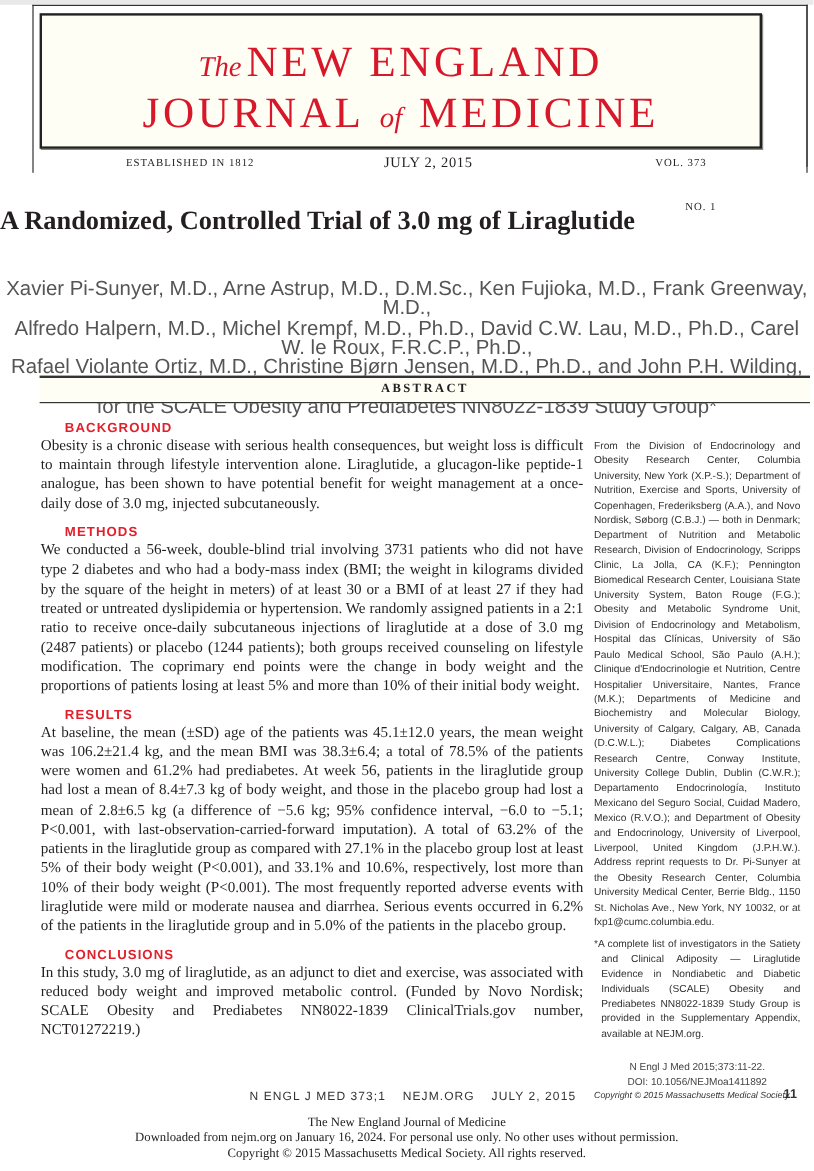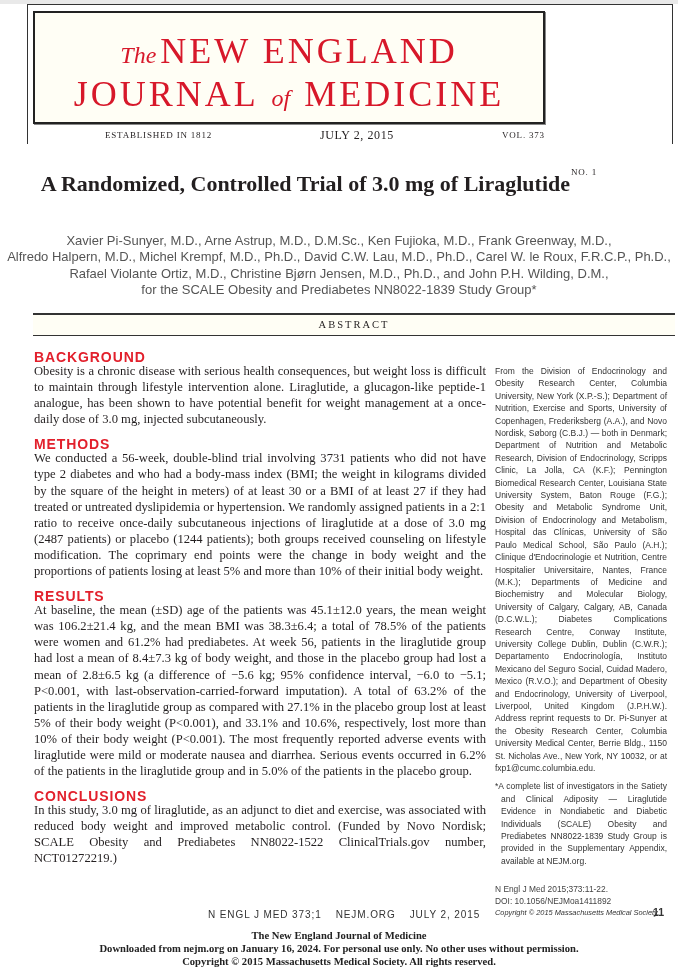--- a/index.html
+++ b/index.html
@@ -7,87 +7,87 @@
   body { position: relative; font-family: "Liberation Serif", "DejaVu Serif", serif; color: #231f20; }
 
   .top-strip { position: absolute; left: 0; top: 0; width: 678px; height: 4px; background: #e9e9e9; }
 
   
   .frame-outer {
     position: absolute; left: 27px; top: 4px; width: 646px; height: 140px;
     border-left: 1px solid #333; border-right: 1px solid #333; border-top: 1px solid #333;
   }
   .masthead {
-    position: absolute; left: 33px; top: 11px; width: 512px; height: 113px;
+    position: absolute; left: 33px; top: 11px; width: 602px; height: 113px;
     background: #fffef5; border: 2px solid #222;
     box-shadow: 1px 1px 0 #888;
   }
   .mast-line1, .mast-line2 {
     position: absolute; left: 0; width: 100%; text-align: center;
     color: #d7182a; font-family: "Liberation Serif", "DejaVu Serif", serif;
     letter-spacing: 3px; white-space: nowrap;
   }
   .mast-line1 { top: 17px; font-size: 36px; }
   .mast-line2 { top: 60px; font-size: 36px; }
   .mast-the { font-style: italic; font-size: 24px; letter-spacing: 0; margin-right: 4px; }
   .mast-of { font-style: italic; font-size: 24px; letter-spacing: 0; margin: 0 2px; }
 
   .subrow { position: absolute; top: 130px; font-size: 9px; letter-spacing: 0.8px; text-transform: uppercase; }
   .established { left: 105px; }
   .issue-date { left: 320px; font-size: 12px; top: 128px; letter-spacing: 0.6px; }
-  .volume { left: 502px; }
+  .volume { left: 546px; }
   .number { left: 571px; margin-top: 37px; }
 
   .title {
-    position: absolute; top: 170px; left: 0; width: 570px; text-align: right;
+    position: absolute; top: 170px; left: 0; width: 570px; text-align: left;
     font-size: 22px; line-height: 27px; color: #231f20;
   }
   .authors {
     position: absolute; top: 233px; left: 0; width: 678px; text-align: center;
-    font-family: "Liberation Sans", "DejaVu Sans", sans-serif; font-size: 13px; line-height: 16.3px; color: #555;
+    font-family: "Liberation Sans", "DejaVu Sans", sans-serif; font-size: 17px; line-height: 16.3px; color: #555;
   }
 
   .abstract-bar {
     position: absolute; left: 33px; top: 313px; width: 642px; height: 23px;
     background: #fffef5; border-top: 2px solid #333; border-bottom: 1.5px solid #333;
-    text-align: center; font-size: 10.5px; letter-spacing: 2px; line-height: 20px; font-weight: normal;
+    text-align: center; font-size: 10.5px; letter-spacing: 2px; line-height: 20px; font-weight: bold;
   }
 
   .main-col {
     position: absolute; left: 34px; top: 351px; width: 452px;
     font-size: 12.6px; line-height: 16.1px; text-align: justify; color: #231f20;
   }
   .section-head {
     font-family: "Liberation Sans", "DejaVu Sans", sans-serif; font-weight: bold;
-    color: #e2202c; font-size: 14px; letter-spacing: 0.9px; line-height: 12px;
+    color: #e2202c; font-size: 11px; letter-spacing: 0.9px; line-height: 12px; margin-left: 20px;
   }
   .section-body { margin-bottom: 11px; }
 
   .side-col {
     position: absolute; left: 495px; top: 365px; width: 172px;
     font-family: "Liberation Sans", "DejaVu Sans", sans-serif; font-size: 8.5px; line-height: 12.4px; color: #333;
     text-align: justify;
   }
   .side-affil { margin-bottom: 6px; }
   .side-note { padding-left: 6px; text-indent: -6px; margin-bottom: 16px; }
-  .side-cite { font-size: 8.4px; line-height: 12px; color: #444; text-align: left; }
+  .side-cite { font-size: 8.4px; line-height: 12px; color: #444; text-align: center; }
   .side-copy { font-style: italic; font-size: 7.4px; line-height: 11px; color: #333; }
 
   .right-rule { position: absolute; left: 672px; top: 4px; width: 1px; height: 135px; background: #333; }
 
   .footer-line {
     position: absolute; top: 909px; left: 208px; font-family: "Liberation Sans", "DejaVu Sans", sans-serif;
     font-size: 10px; letter-spacing: 0.9px; text-transform: uppercase; color: #333; white-space: nowrap;
   }
   .footer-line span { margin-right: 14px; }
   .page-number { position: absolute; top: 906px; left: 653px; font-family: "Liberation Sans", "DejaVu Sans", sans-serif; font-size: 10.5px; font-weight: bold; color: #333; }
 
   .download-note {
     position: absolute; top: 929px; left: 0; width: 678px; text-align: center;
-    font-size: 10.6px; line-height: 13px; color: #222; font-weight: bold;
+    font-size: 10.6px; line-height: 13px; color: #222;
   }
 </style>
 </head>
 <body>
 
 <div class="top-strip"></div>
 <div class="frame-outer"></div>
 
 <div class="masthead">
   <div class="mast-line1">
@@ -126,21 +126,21 @@
   <div>
     <div class="section-head">METHODS</div>
     <p class="section-body">We conducted a 56-week, double-blind trial involving 3731 patients who did not have type 2 diabetes and who had a body-mass index (BMI; the weight in kilograms divided by the square of the height in meters) of at least 30 or a BMI of at least 27 if they had treated or untreated dyslipidemia or hypertension. We randomly assigned patients in a 2:1 ratio to receive once-daily subcutaneous injections of liraglutide at a dose of 3.0 mg (2487 patients) or placebo (1244 patients); both groups received counseling on lifestyle modification. The coprimary end points were the change in body weight and the proportions of patients losing at least 5% and more than 10% of their initial body weight.</p>
   </div>
   <div>
     <div class="section-head">RESULTS</div>
     <p class="section-body">At baseline, the mean (±SD) age of the patients was 45.1±12.0 years, the mean weight was 106.2±21.4 kg, and the mean BMI was 38.3±6.4; a total of 78.5% of the patients were women and 61.2% had prediabetes. At week 56, patients in the liraglutide group had lost a mean of 8.4±7.3 kg of body weight, and those in the placebo group had lost a mean of 2.8±6.5 kg (a difference of −5.6 kg; 95% confidence interval, −6.0 to −5.1; P&lt;0.001, with last-observation-carried-forward imputation). A total of 63.2% of the patients in the liraglutide group as compared with 27.1% in the placebo group lost at least 5% of their body weight (P&lt;0.001), and 33.1% and 10.6%, respectively, lost more than 10% of their body weight (P&lt;0.001). The most frequently reported adverse events with liraglutide were mild or moderate nausea and diarrhea. Serious events occurred in 6.2% of the patients in the liraglutide group and in 5.0% of the patients in the placebo group.</p>
   </div>
   <div>
     <div class="section-head">CONCLUSIONS</div>
-    <p class="section-body">In this study, 3.0 mg of liraglutide, as an adjunct to diet and exercise, was associated with reduced body weight and improved metabolic control. (Funded by Novo Nordisk; SCALE Obesity and Prediabetes NN8022-1522 ClinicalTrials.gov number, NCT01272219.)</p>
+    <p class="section-body">In this study, 3.0 mg of liraglutide, as an adjunct to diet and exercise, was associated with reduced body weight and improved metabolic control. (Funded by Novo Nordisk; SCALE Obesity and Prediabetes NN8022-1839 ClinicalTrials.gov number, NCT01272219.)</p>
   </div>
 </div>
 
 <div class="side-col">
   <p class="side-affil">From the Division of Endocrinology and Obesity Research Center, Columbia University, New York (X.P.-S.); Department of Nutrition, Exercise and Sports, University of Copenhagen, Frederiksberg (A.A.), and Novo Nordisk, Søborg (C.B.J.) — both in Denmark; Department of Nutrition and Metabolic Research, Division of Endocrinology, Scripps Clinic, La Jolla, CA (K.F.); Pennington Biomedical Research Center, Louisiana State University System, Baton Rouge (F.G.); Obesity and Metabolic Syndrome Unit, Division of Endocrinology and Metabolism, Hospital das Clínicas, University of São Paulo Medical School, São Paulo (A.H.); Clinique d'Endocrinologie et Nutrition, Centre Hospitalier Universitaire, Nantes, France (M.K.); Departments of Medicine and Biochemistry and Molecular Biology, University of Calgary, Calgary, AB, Canada (D.C.W.L.); Diabetes Complications Research Centre, Conway Institute, University College Dublin, Dublin (C.W.R.); Departamento Endocrinología, Instituto Mexicano del Seguro Social, Cuidad Madero, Mexico (R.V.O.); and Department of Obesity and Endocrinology, University of Liverpool, Liverpool, United Kingdom (J.P.H.W.). Address reprint requests to Dr. Pi-Sunyer at the Obesity Research Center, Columbia University Medical Center, Berrie Bldg., 1150 St. Nicholas Ave., New York, NY 10032, or at fxp1@cumc.columbia.edu.</p>
   <p class="side-note">*A complete list of investigators in the Satiety and Clinical Adiposity — Liraglutide Evidence in Nondiabetic and Diabetic Individuals (SCALE) Obesity and Prediabetes NN8022-1839 Study Group is provided in the Supplementary Appendix, available at NEJM.org.</p>
   <div class="side-cite">N Engl J Med 2015;373:11-22.</div>
   <div class="side-cite">DOI: 10.1056/NEJMoa1411892</div>
   <div class="side-copy">Copyright © 2015 Massachusetts Medical Society.</div>
 </div>

